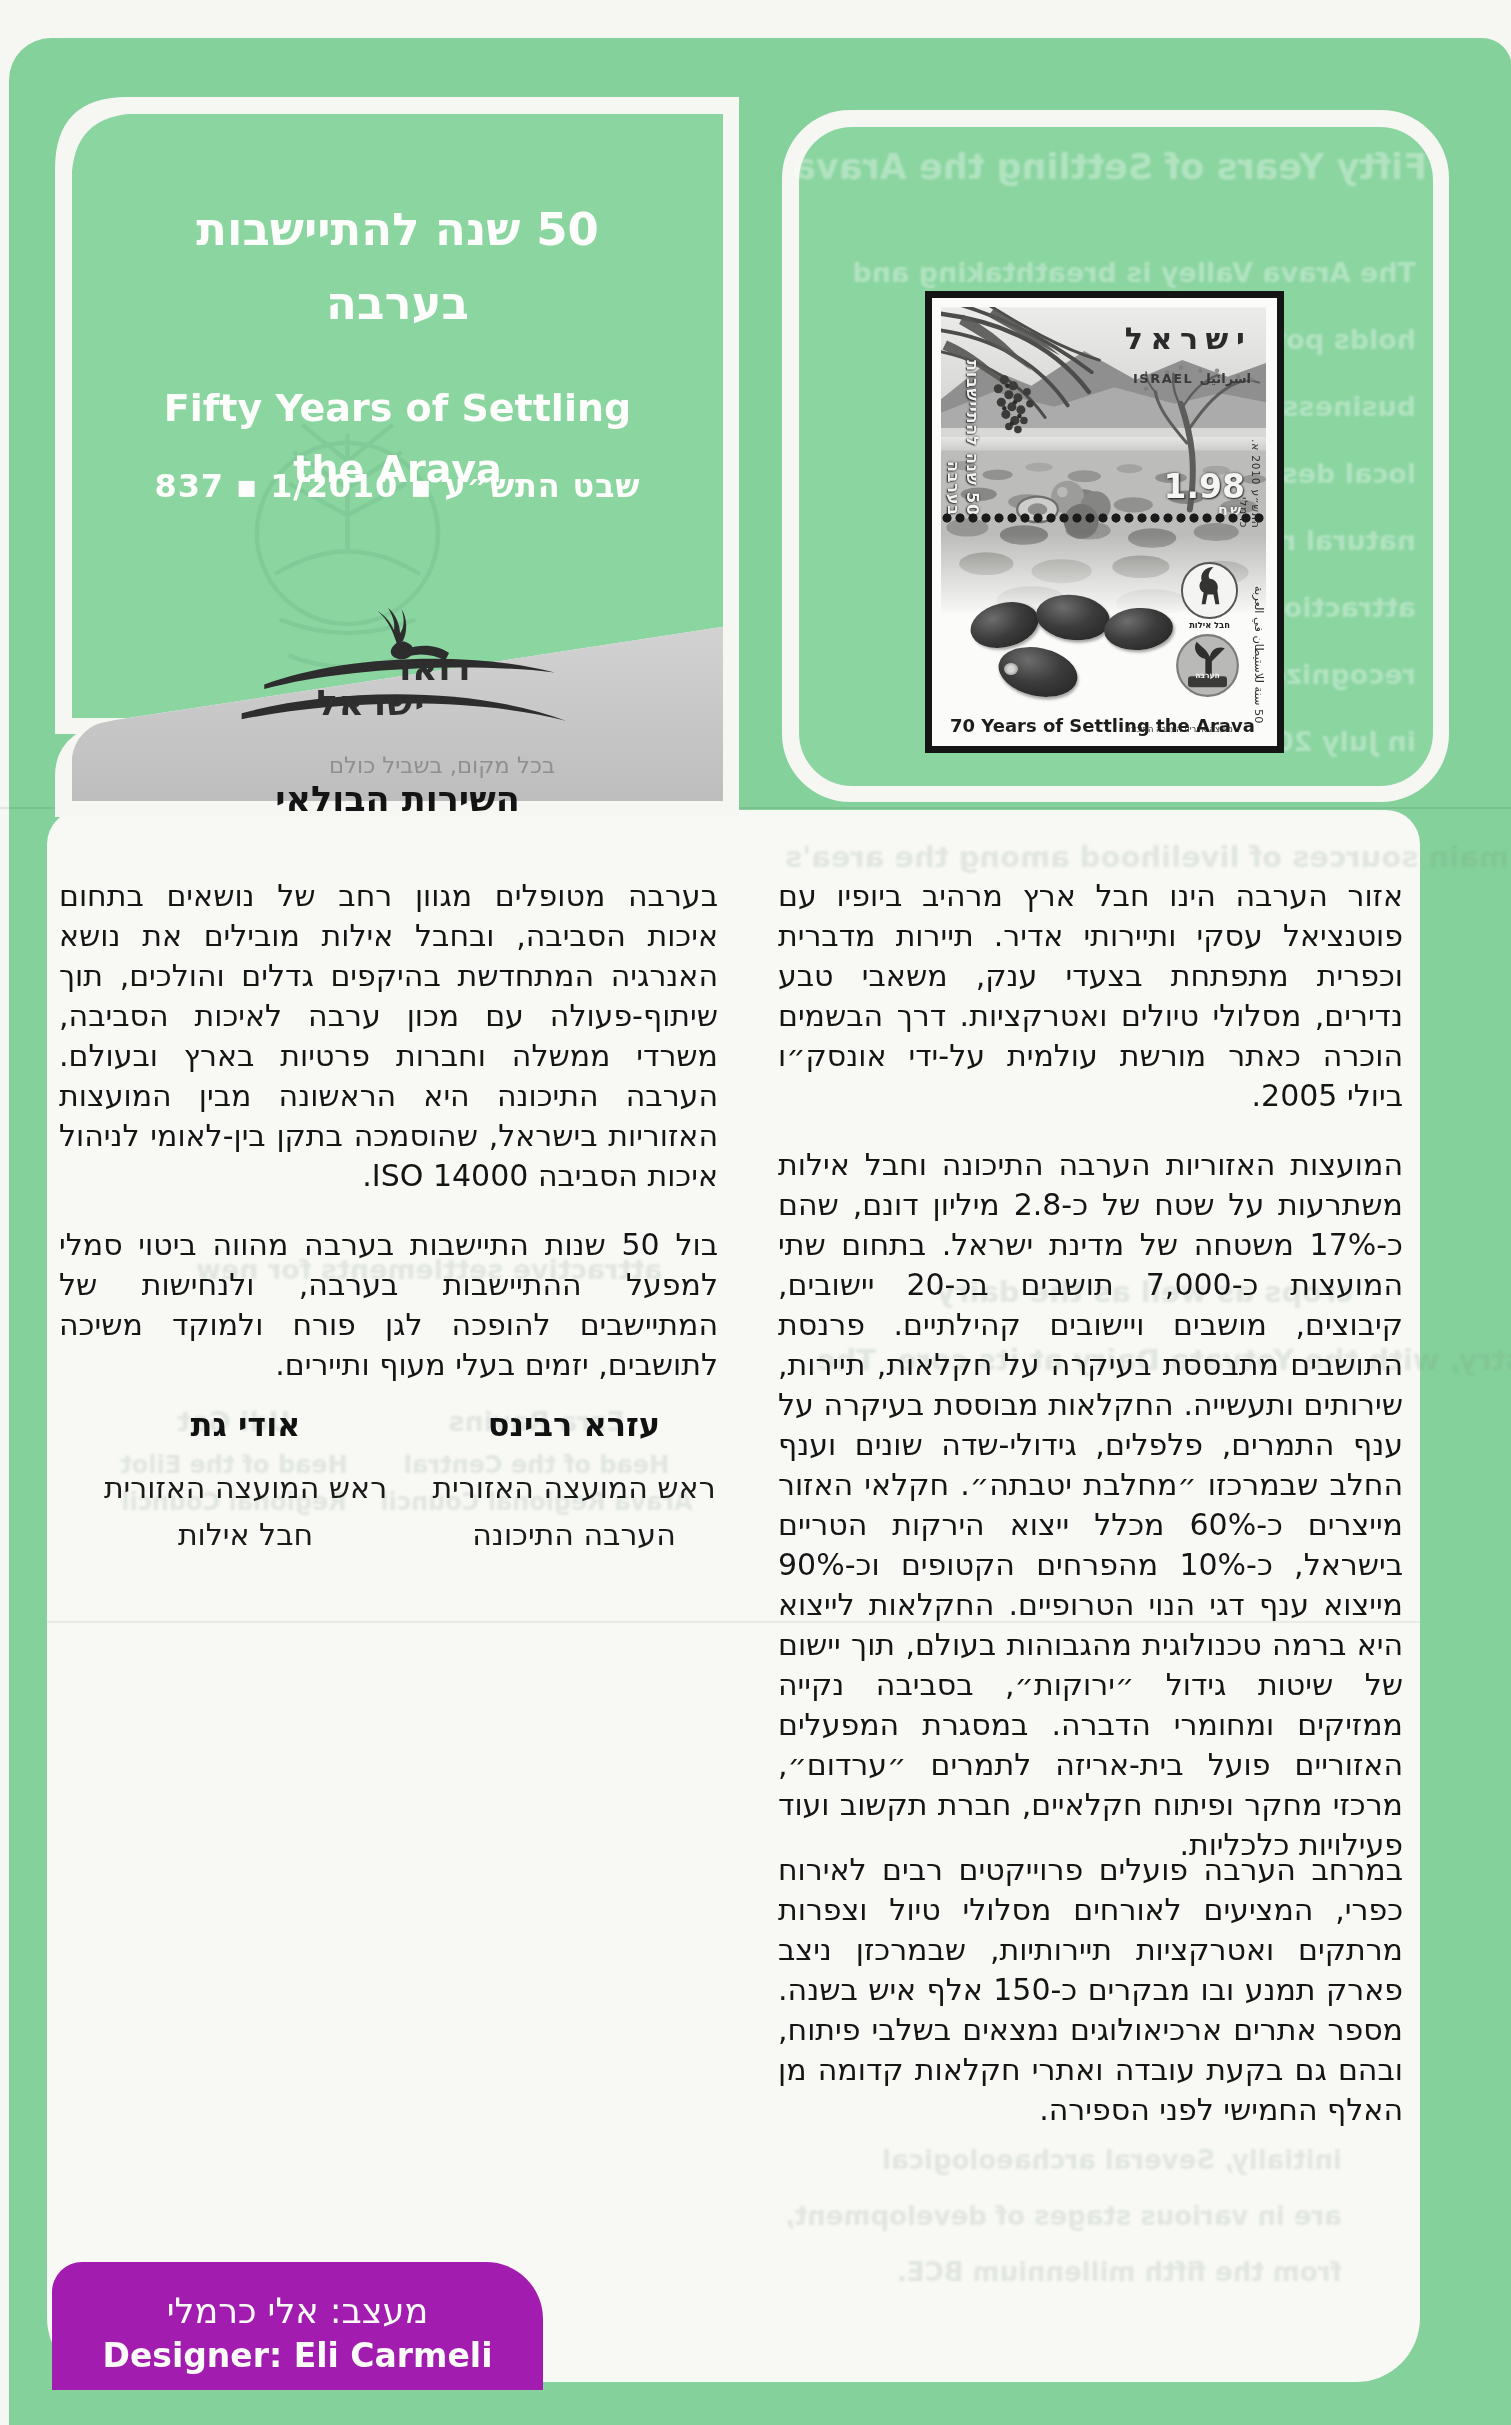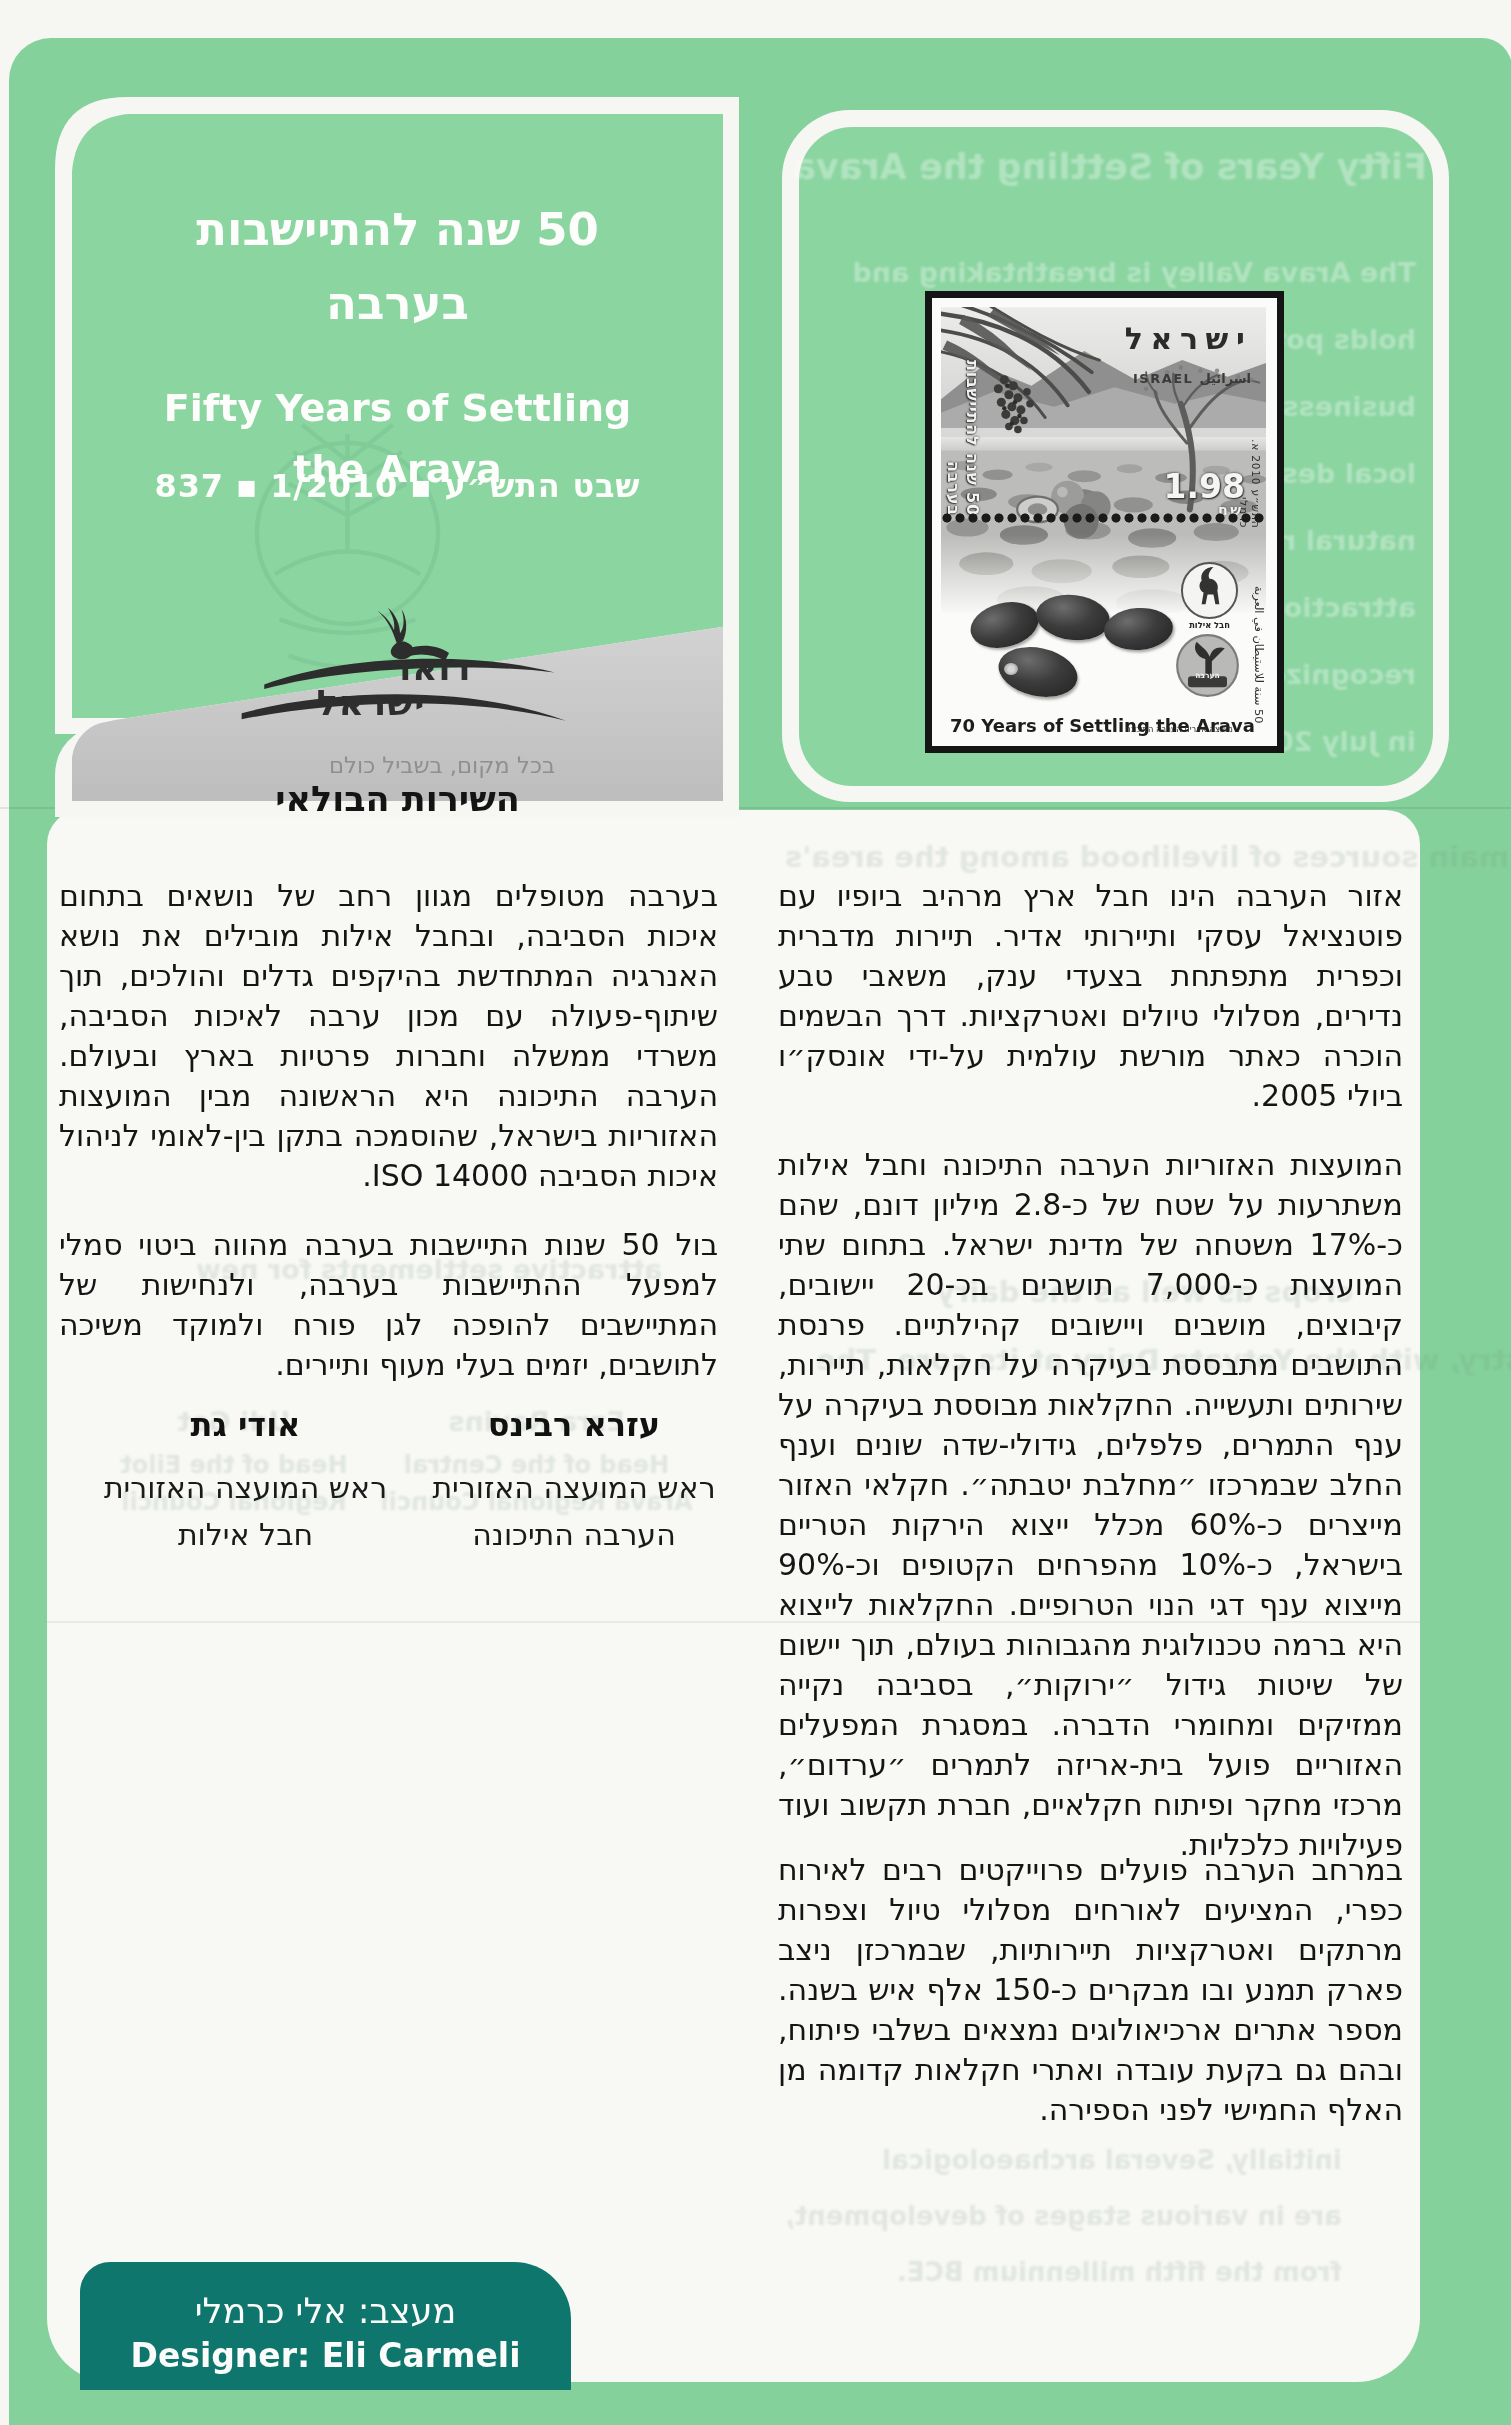--- a/index.html
+++ b/index.html
@@ -94,22 +94,22 @@
     font-size:18px;font-weight:bold;}
   .tab-caption-he{position:absolute;right:33px;top:417px;color:#2a2a2a;
     font-size:8.3px;direction:rtl;}
   
   .par{direction:rtl;text-align:justify;color:#151515;font-size:30px;line-height:40px;}
   .sig-name{font-size:32px;font-weight:bold;color:#111;}
   .sig-role{font-size:30px;color:#1a1a1a;line-height:47px;}
   .sig-col{text-align:center;direction:rtl;}
   
   .designer-tab{
-    left:80px;top:2262px;width:491px;height:128px;
-    background:#0f766e;border-radius:30px 57px 0 0;
+    left:52px;top:2262px;width:491px;height:128px;
+    background:#a21caf;border-radius:30px 57px 0 0;
   }
   .footer-he{left:0;top:29px;width:100%;text-align:center;color:#fbfbf9;
     font-size:35px;direction:rtl;}
   .footer-en{left:0;top:74px;width:100%;text-align:center;color:#fbfbf9;
     font-size:33px;font-weight:bold;}
   
   .ghost{transform:scaleX(-1);filter:blur(1.1px);pointer-events:none;white-space:nowrap;}
   .ghost-on-green{color:rgba(252,255,252,0.34);font-weight:bold;}
   .ghost-on-white{color:rgba(110,148,122,0.17);font-weight:bold;}
 </style>

